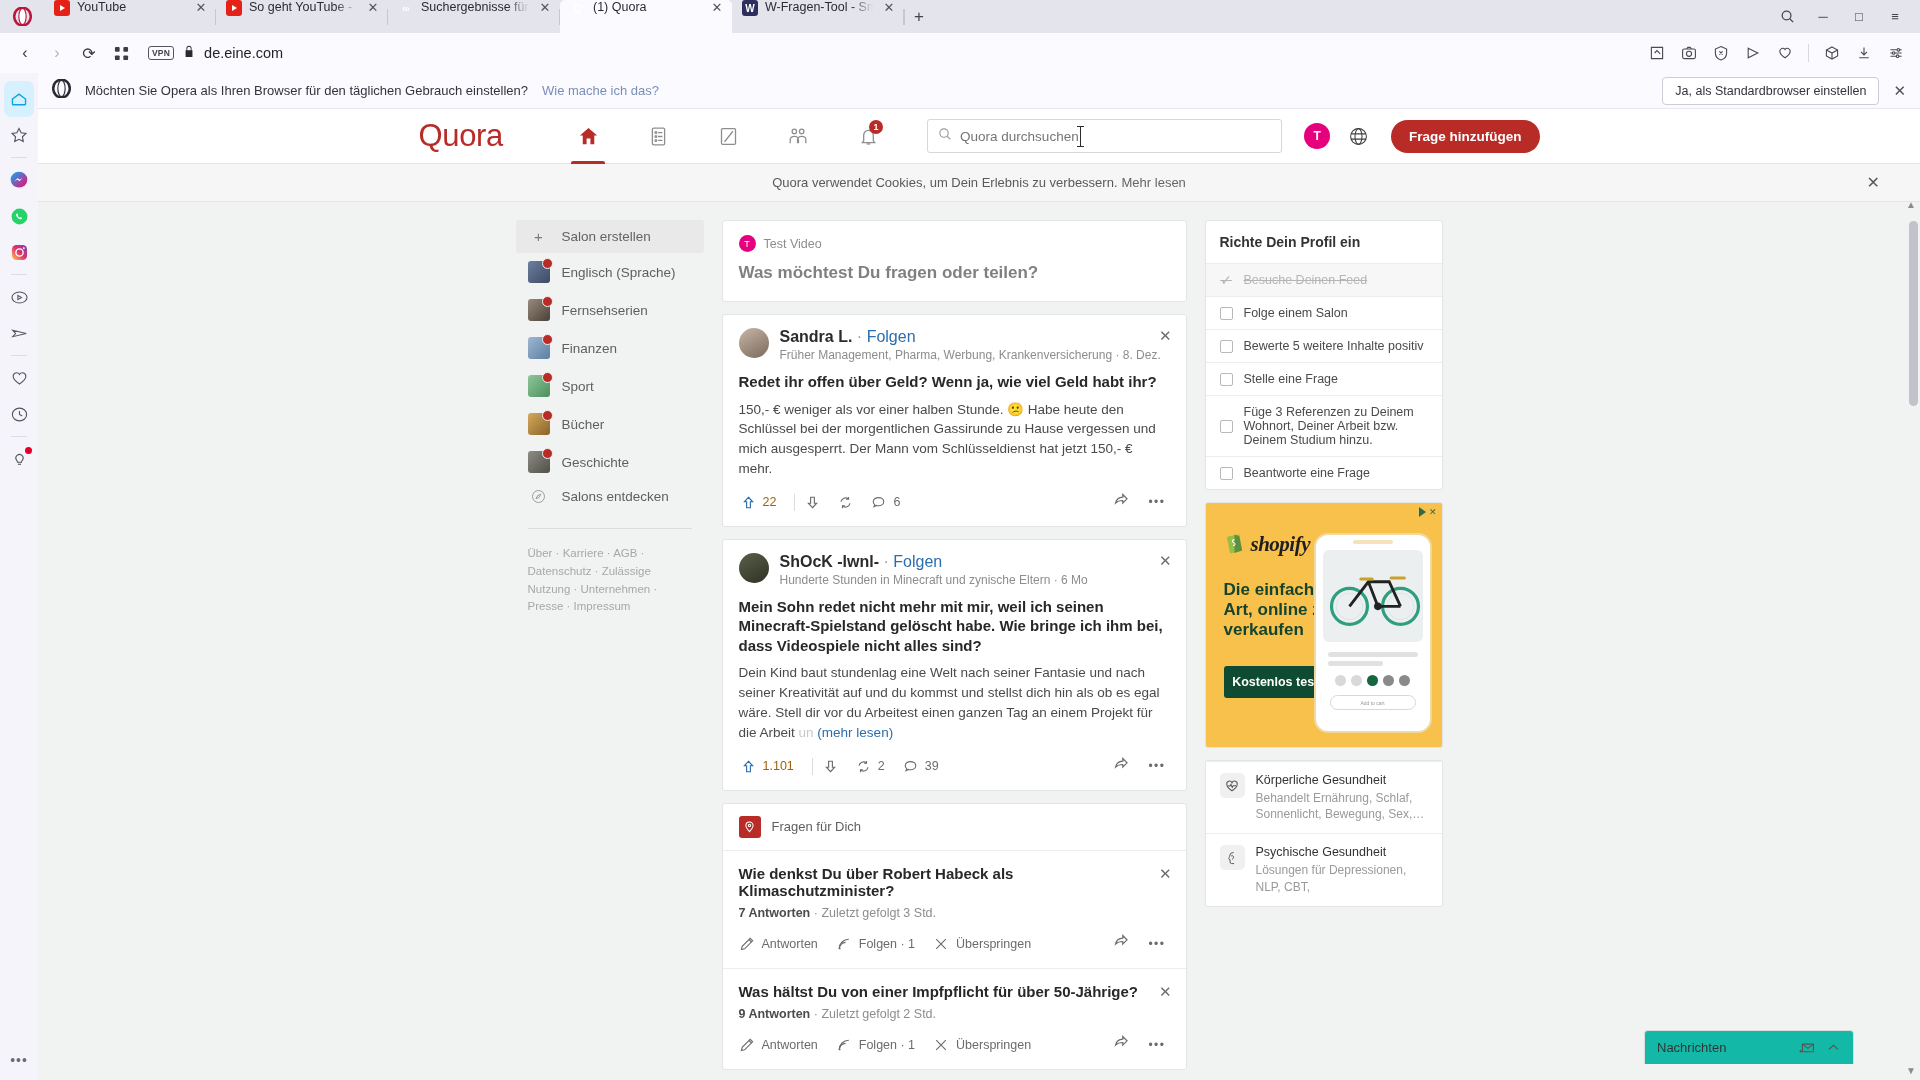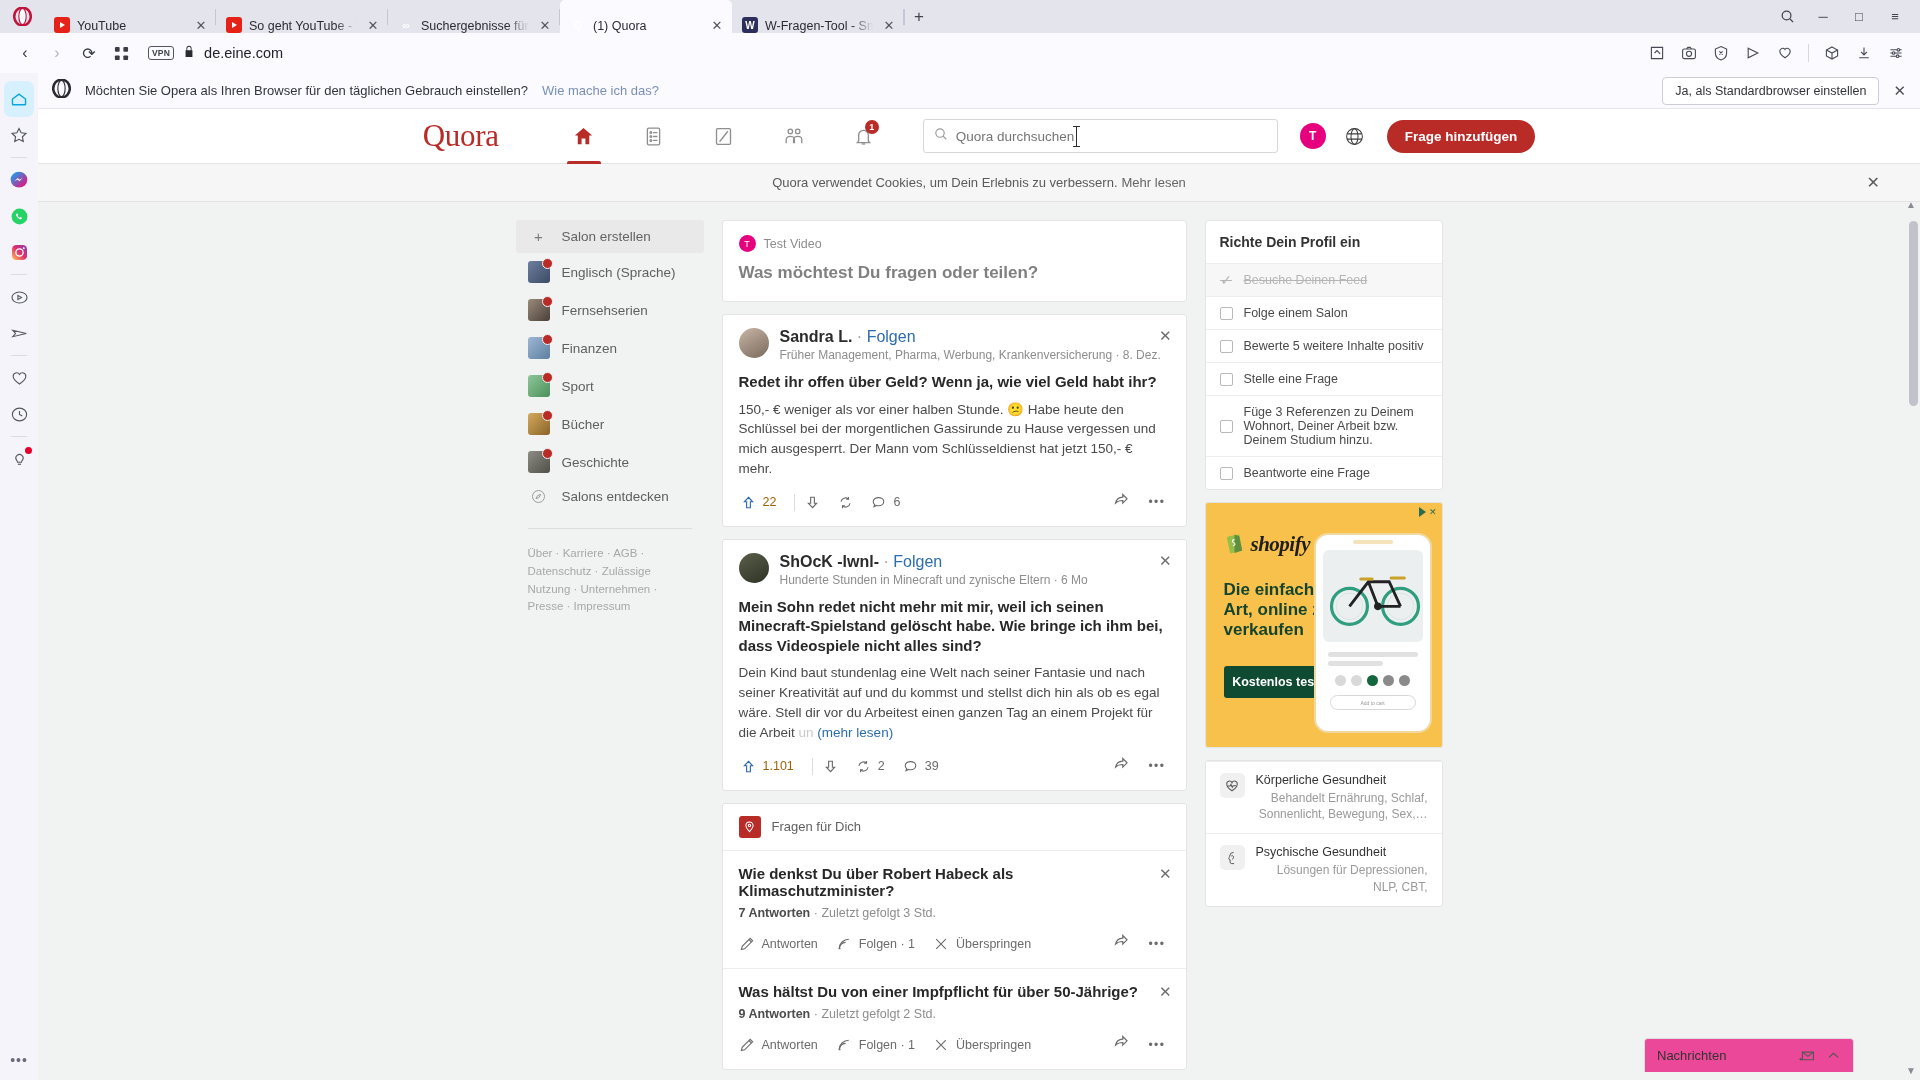--- a/index.html
+++ b/index.html
@@ -15,21 +15,21 @@
   .tabstrip {
     position: absolute; top: 0; left: 0; width: 1920px; height: 33px;
     background: #e4e4ed;
     display: flex; align-items: flex-end;
   }
   .opera-logo {
     width: 44px; height: 33px; display: flex; align-items: center; justify-content: center;
   }
   .opera-logo svg { display: block; }
   .tab {
-    height: 33px; width: 172px; display: flex; align-items: flex-end;
+    height: 33px; width: 172px; display: flex; align-items: flex-start;
     padding: 0 6px 0 10px; gap: 7px; font-size: 12.5px; color: #2b2b33;
     position: relative;
   }
   .tab.active { background: #fafaff; border-radius: 5px 5px 0 0; }
   .tab:not(.active)::after {
     content: ""; position: absolute; right: 0; top: 9px; height: 16px; width: 1px;
     background: #c6c6d4;
   }
   .tab .favicon {
     width: 16px; height: 16px; border-radius: 3px; flex: none;
@@ -104,21 +104,21 @@
     position: absolute; top: 109px; left: 38px; right: 0; bottom: 0;
     background: #f1f2f2; overflow: hidden;
   }
   .q-header {
     height: 55px; background: #ffffff; border-bottom: 1px solid #e4e4e4;
     display: flex; align-items: center; justify-content: center; gap: 0;
     position: relative;
   }
   .q-header-inner { display: flex; align-items: center; gap: 0; }
   .q-logo {
-    color: #b92b27; font-family: Liberation Serif, serif; font-size: 31px;
+    color: #b92b27; font-family: Liberation Sans, sans-serif; font-size: 31px;
     font-weight: 400; letter-spacing: -.3px; margin-right: 50px;
   }
   .q-nav { display: flex; align-items: center; gap: 0; }
   .q-nav-item {
     width: 70px; height: 55px; display: flex; align-items: center; justify-content: center;
     position: relative; color: #8e8e8e;
   }
   .q-nav-item.active { color: #b92b27; }
   .q-nav-item.active::after {
     content: ""; position: absolute; bottom: 0; left: 18px; right: 18px; height: 3px;
@@ -265,26 +265,26 @@
   .sw { width:11px;height:11px;border-radius:50%;background:#d9d9d9;}
   .sw.g { background:#14663f;}
   .sw.d { background:#8a8a8a;}
   .phone-cta { margin: 9px 14px 0; border:1px solid #d8d8d8; border-radius: 10px; height:15px;
     display:flex;align-items:center;justify-content:center;font-size:5px;color:#999;}
 
   .salon-row { display:flex; gap: 11px; padding: 11px 14px; border-top: 1px solid #ededed; }
   .salon-ico { width: 25px; height: 25px; border-radius: 5px; background:#f0f0f0; flex:none;
     display:flex;align-items:center;justify-content:center;}
   .salon-name { font-size: 12.5px; color:#333; }
-  .salon-desc { font-size: 12px; color:#9a9a9a; margin-top: 3px; line-height: 1.35; text-align: right; }
+  .salon-desc { font-size: 12px; color:#9a9a9a; margin-top: 3px; line-height: 1.35; }
 
   
   .msgbar {
-    position: absolute; right: 66px; bottom: 8px; width: 210px; height: 34px;
-    background:#ec4899; border:1px solid #dcdcdc; border-bottom:0; border-radius: 4px 4px 0 0;
+    position: absolute; right: 66px; bottom: 16px; width: 210px; height: 34px;
+    background:#14b8a6; border:1px solid #dcdcdc; border-bottom:0; border-radius: 4px 4px 0 0;
     display:flex; align-items:center; padding: 0 12px; gap: 10px;
   }
   .msgbar-title { font-size: 13px; color:#333; flex:1; }
   .msg-ico { color:#555; display:flex; align-items:center;}
 
   
   .pscroll { position:absolute; right: 2px; top: 112px; width: 9px; bottom: 24px; }
   .pscroll-thumb { position:absolute; top: 0; width: 9px; height: 185px; background:#c2c2cc; border-radius:5px;}
   .pscroll-arrow { position: absolute; right: 2px; font-size: 10px; color:#8a8a93; }
 </style>

